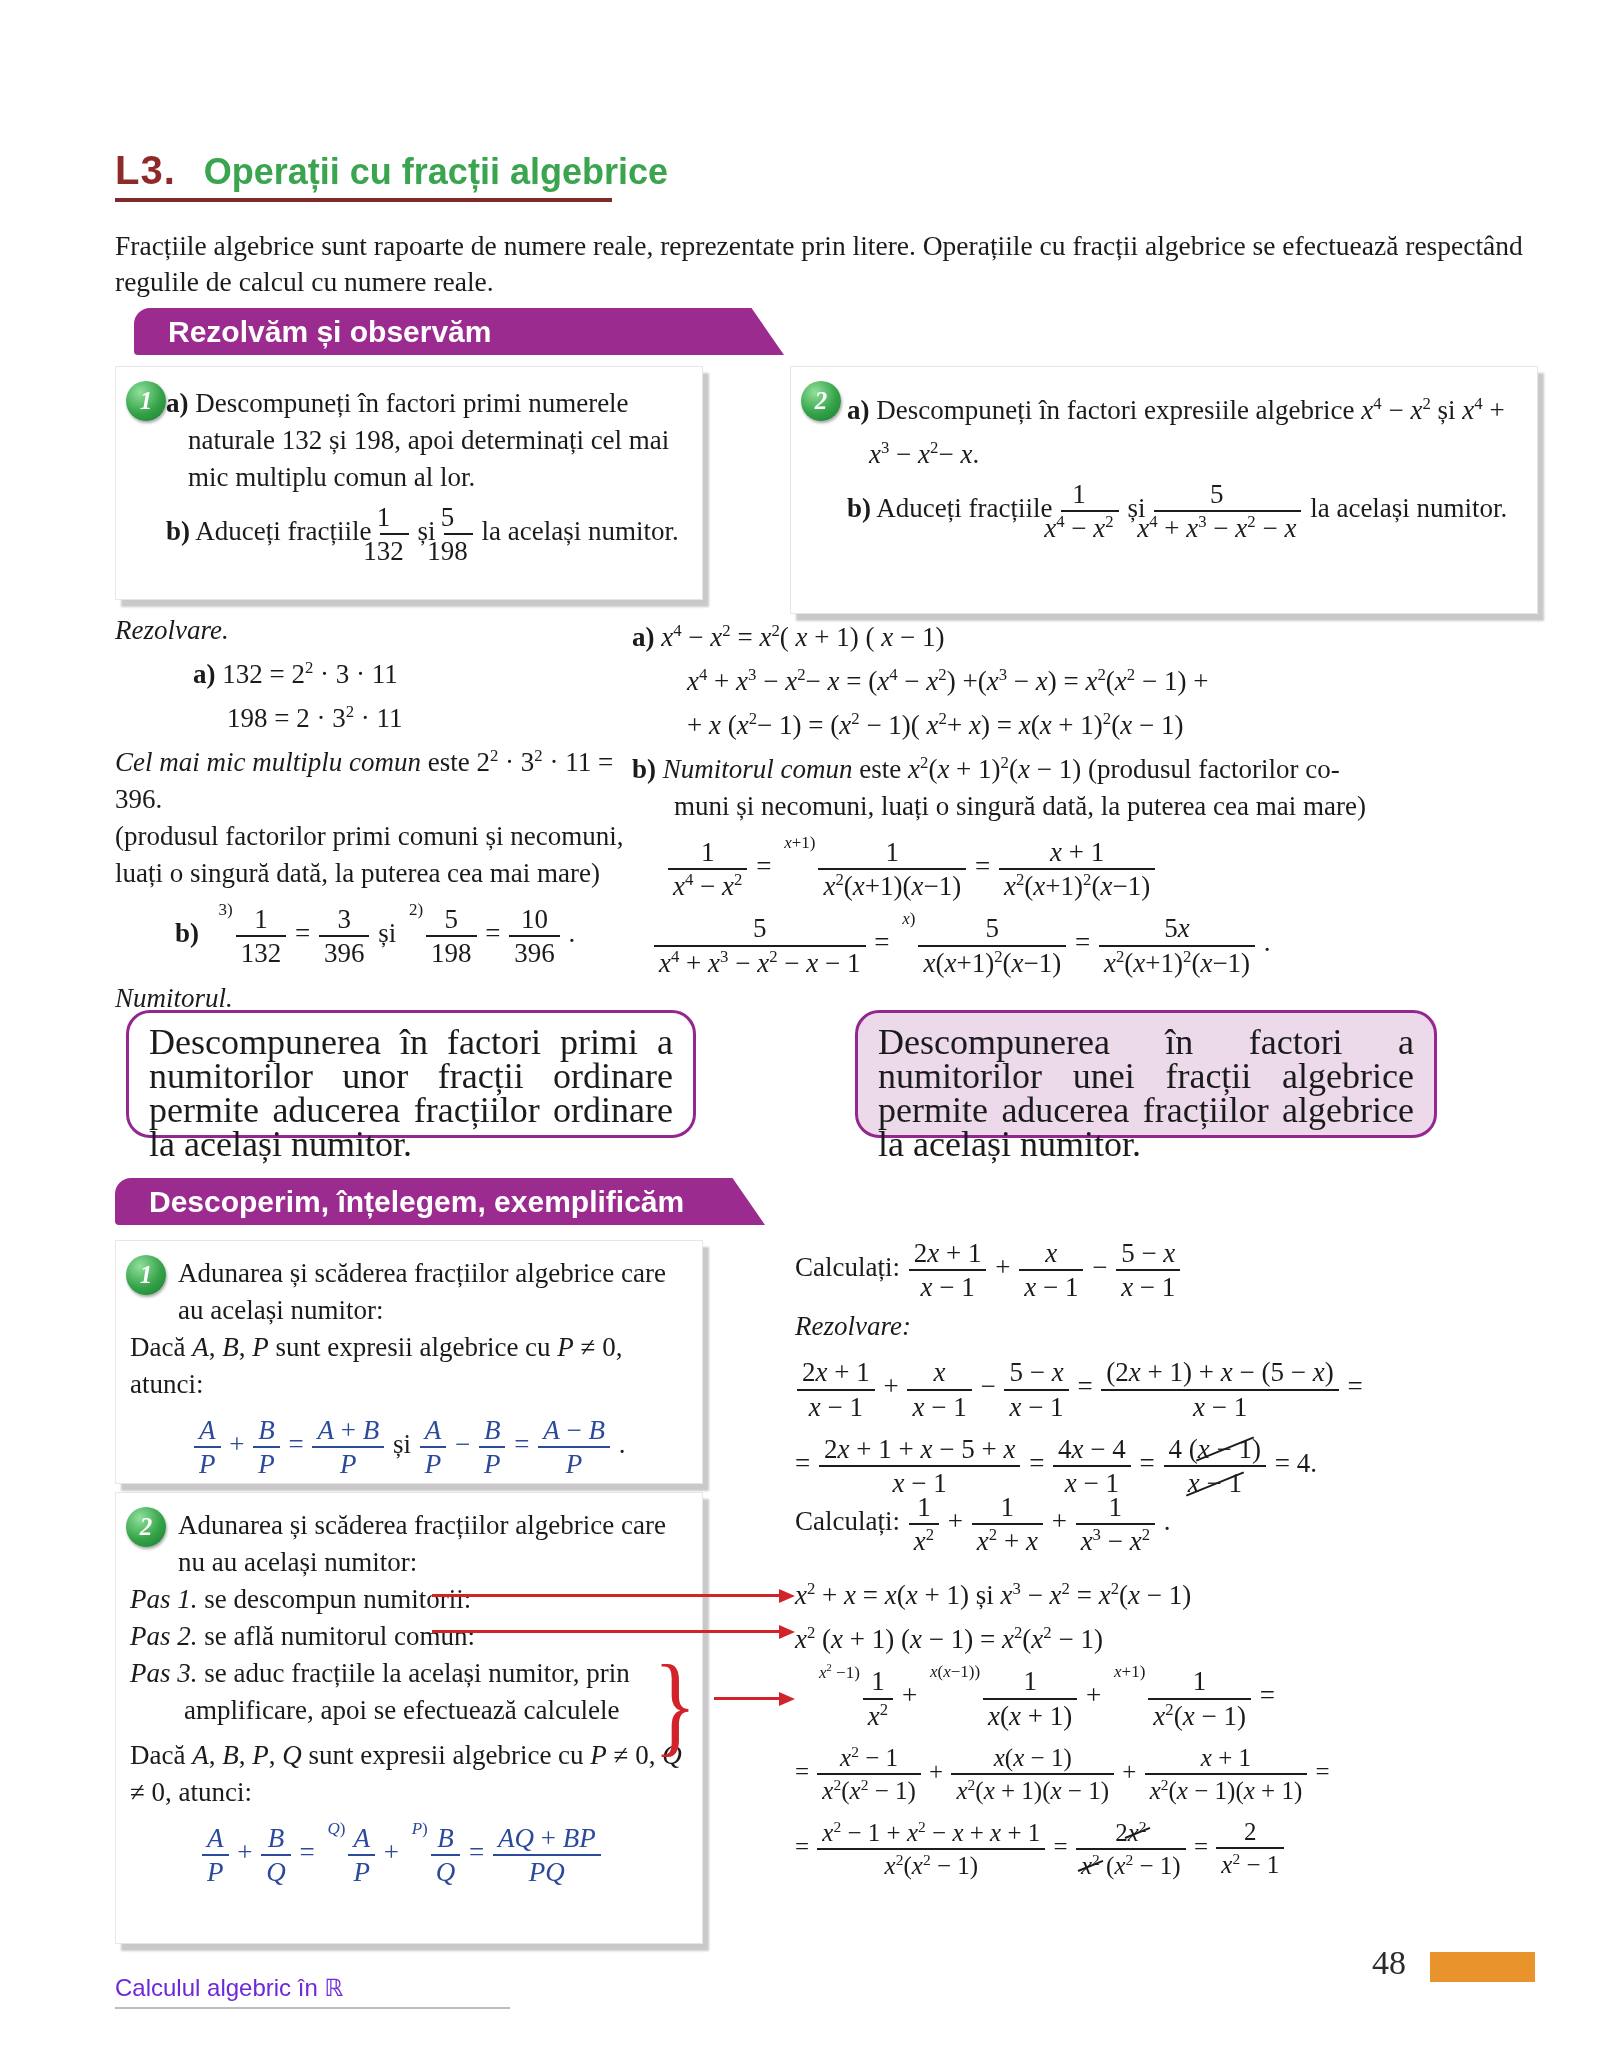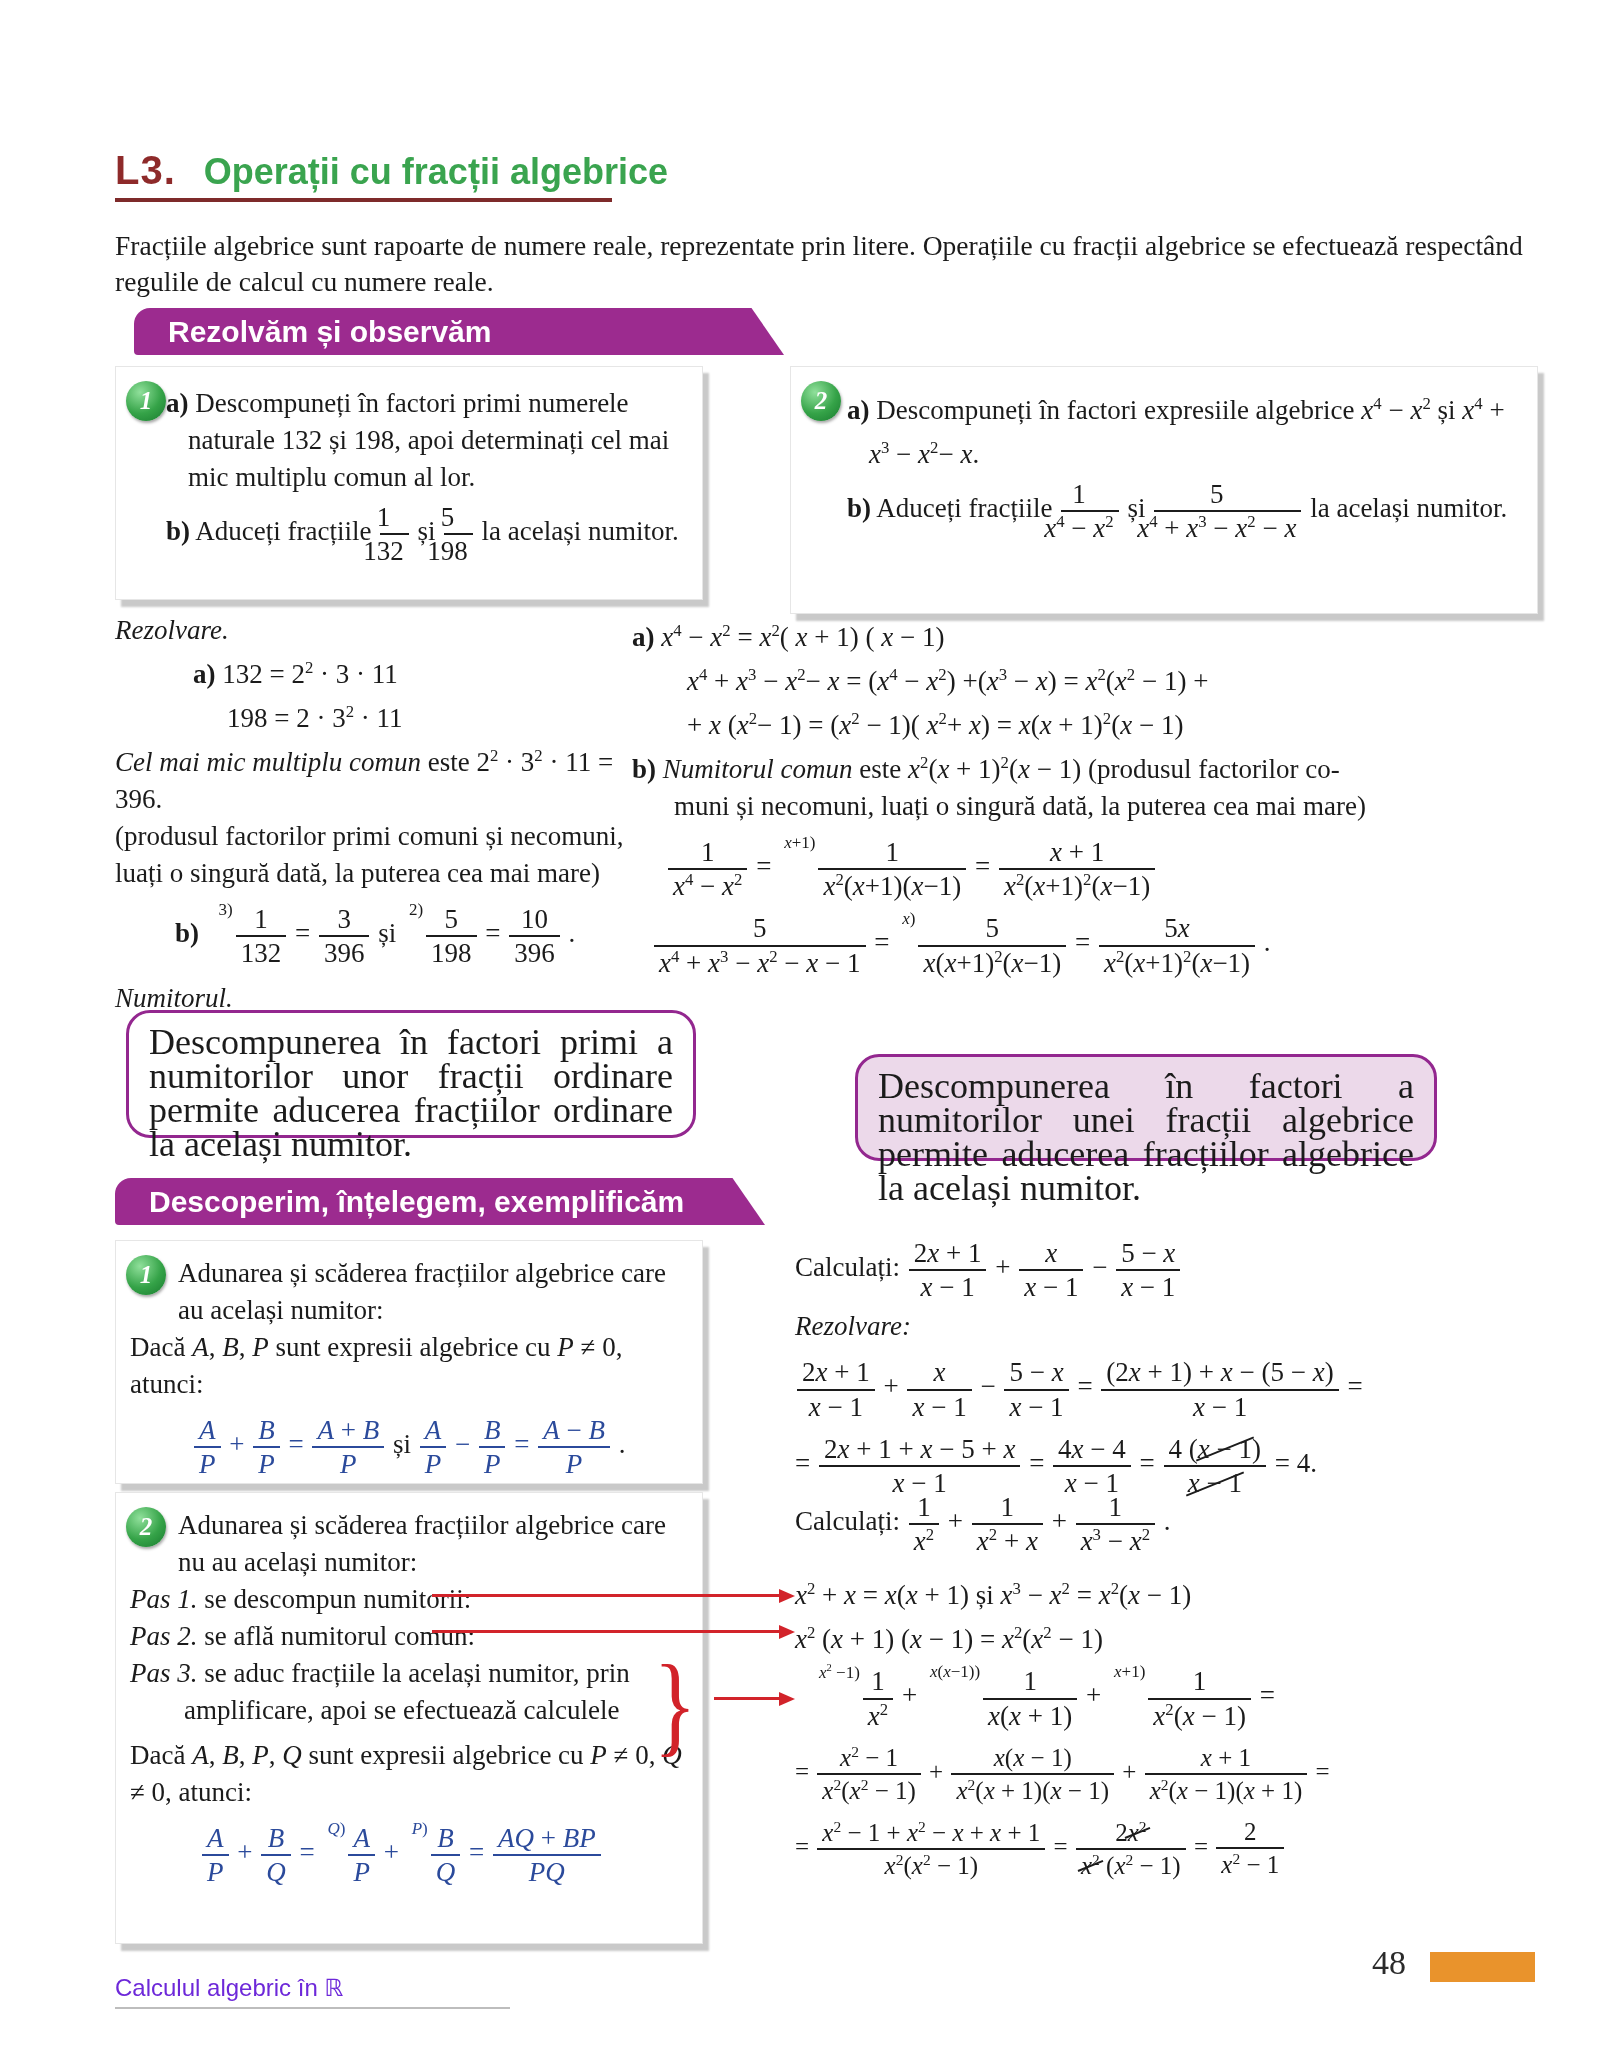--- a/index.html
+++ b/index.html
@@ -108,21 +108,21 @@
   <div class="col" style="left:632px; top:612px; width:906px;">
     <div><b>a)</b> <i>x</i><sup>4</sup> − <i>x</i><sup>2</sup> = <i>x</i><sup>2</sup>( <i>x</i> + 1) ( <i>x</i> − 1)</div>
     <div style="padding-left:55px;"><i>x</i><sup>4</sup> + <i>x</i><sup>3</sup> − <i>x</i><sup>2</sup>− <i>x</i> = (<i>x</i><sup>4</sup> − <i>x</i><sup>2</sup>) +(<i>x</i><sup>3</sup> − <i>x</i>) = <i>x</i><sup>2</sup>(<i>x</i><sup>2</sup> − 1) +</div>
     <div style="padding-left:55px;">+ <i>x</i> (<i>x</i><sup>2</sup>− 1) = (<i>x</i><sup>2</sup> − 1)( <i>x</i><sup>2</sup>+ <i>x</i>) = <i>x</i>(<i>x</i> + 1)<sup>2</sup>(<i>x</i> − 1)</div>
     <div style="padding-left:42px; text-indent:-42px;"><b>b)</b> <i>Numitorul comun</i> este <i>x</i><sup>2</sup>(<i>x</i> + 1)<sup>2</sup>(<i>x</i> − 1) (produsul factorilor co-<br>muni și necomuni, luați o singură dată, la puterea cea mai mare)</div>
     <div class="mline" style="padding-left:34px;"><span class="fr"><span class="n">1</span><span class="d"><i>x</i><sup>4</sup> − <i>x</i><sup>2</sup></span></span> = <span class="amp"><i>x</i>+1)</span><span class="fr"><span class="n">1</span><span class="d"><i>x</i><sup>2</sup>(<i>x</i>+1)(<i>x</i>−1)</span></span> = <span class="fr"><span class="n"><i>x</i> + 1</span><span class="d"><i>x</i><sup>2</sup>(<i>x</i>+1)<sup>2</sup>(<i>x</i>−1)</span></span></div>
     <div class="mline" style="padding-left:20px;"><span class="fr"><span class="n">5</span><span class="d"><i>x</i><sup>4</sup> + <i>x</i><sup>3</sup> − <i>x</i><sup>2</sup> − <i>x</i> − 1</span></span> = <span class="amp"><i>x</i>)</span><span class="fr"><span class="n">5</span><span class="d"><i>x</i>(<i>x</i>+1)<sup>2</sup>(<i>x</i>−1)</span></span> = <span class="fr"><span class="n">5<i>x</i></span><span class="d"><i>x</i><sup>2</sup>(<i>x</i>+1)<sup>2</sup>(<i>x</i>−1)</span></span> .</div>
   </div>
 
   <div class="concl" style="left:126px; top:1010px; width:570px; height:128px;">Descompunerea în factori primi a numitorilor unor fracții ordinare permite aducerea fracțiilor ordinare la același numitor.</div>
-  <div class="concl pink" style="left:855px; top:1010px; width:582px; height:107px;margin-top:44px;">Descompunerea în factori a numitorilor unei fracții algebrice permite aducerea fracțiilor algebrice la același numitor.</div>
+  <div class="concl pink" style="left:855px; top:1010px; width:582px; height:128px;">Descompunerea în factori a numitorilor unei fracții algebrice permite aducerea fracțiilor algebrice la același numitor.</div>
 
   <div class="banner" style="top:1178px;">Descoperim, înțelegem, exemplificăm</div>
 
   <div class="wbox" style="left:115px; top:1240px; width:588px; height:244px;">
     <div class="badge">1</div>
     <div style="padding:14px 14px 10px 14px; font-size:27px; line-height:37px;">
       <div class="lead">Adunarea și scăderea fracțiilor algebrice care au același numitor:</div>
       <div>Dacă <i>A</i>, <i>B</i>, <i>P</i> sunt expresii algebrice cu <i>P</i> ≠ 0, atunci:</div>
       <div class="mline" style="padding-left:62px;"><span class="blue"><span class="fr"><span class="n"><i>A</i></span><span class="d"><i>P</i></span></span> + <span class="fr"><span class="n"><i>B</i></span><span class="d"><i>P</i></span></span> = <span class="fr"><span class="n"><i>A</i> + <i>B</i></span><span class="d"><i>P</i></span></span></span> și <span class="blue"><span class="fr"><span class="n"><i>A</i></span><span class="d"><i>P</i></span></span> − <span class="fr"><span class="n"><i>B</i></span><span class="d"><i>P</i></span></span> = <span class="fr"><span class="n"><i>A</i> − <i>B</i></span><span class="d"><i>P</i></span></span></span> .</div>
     </div>

